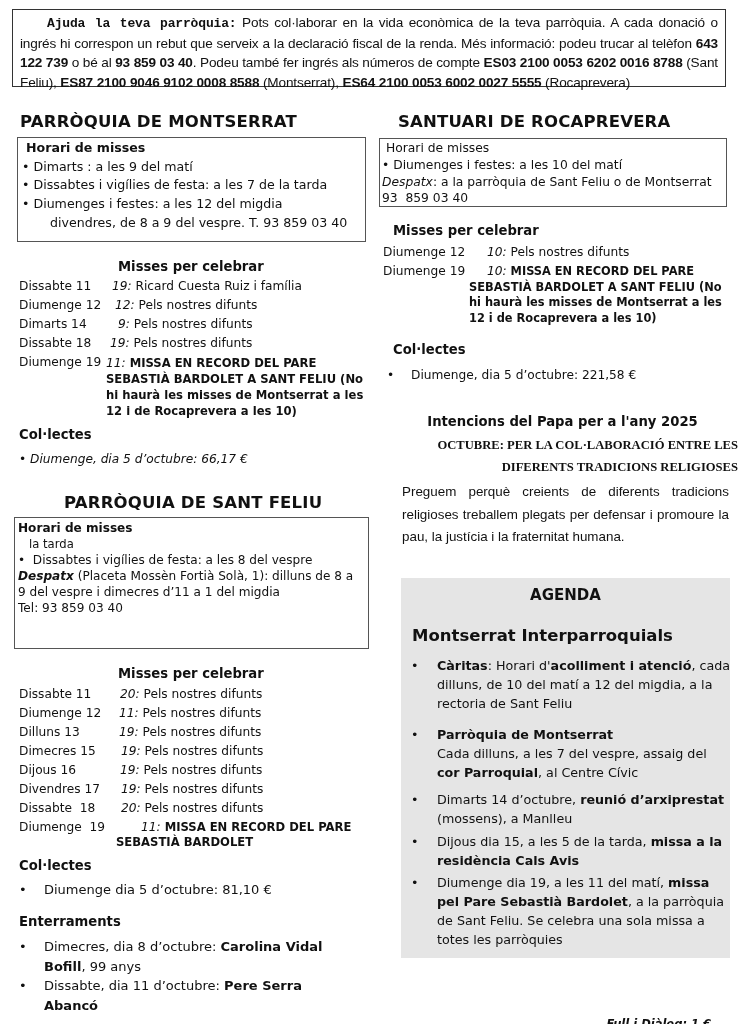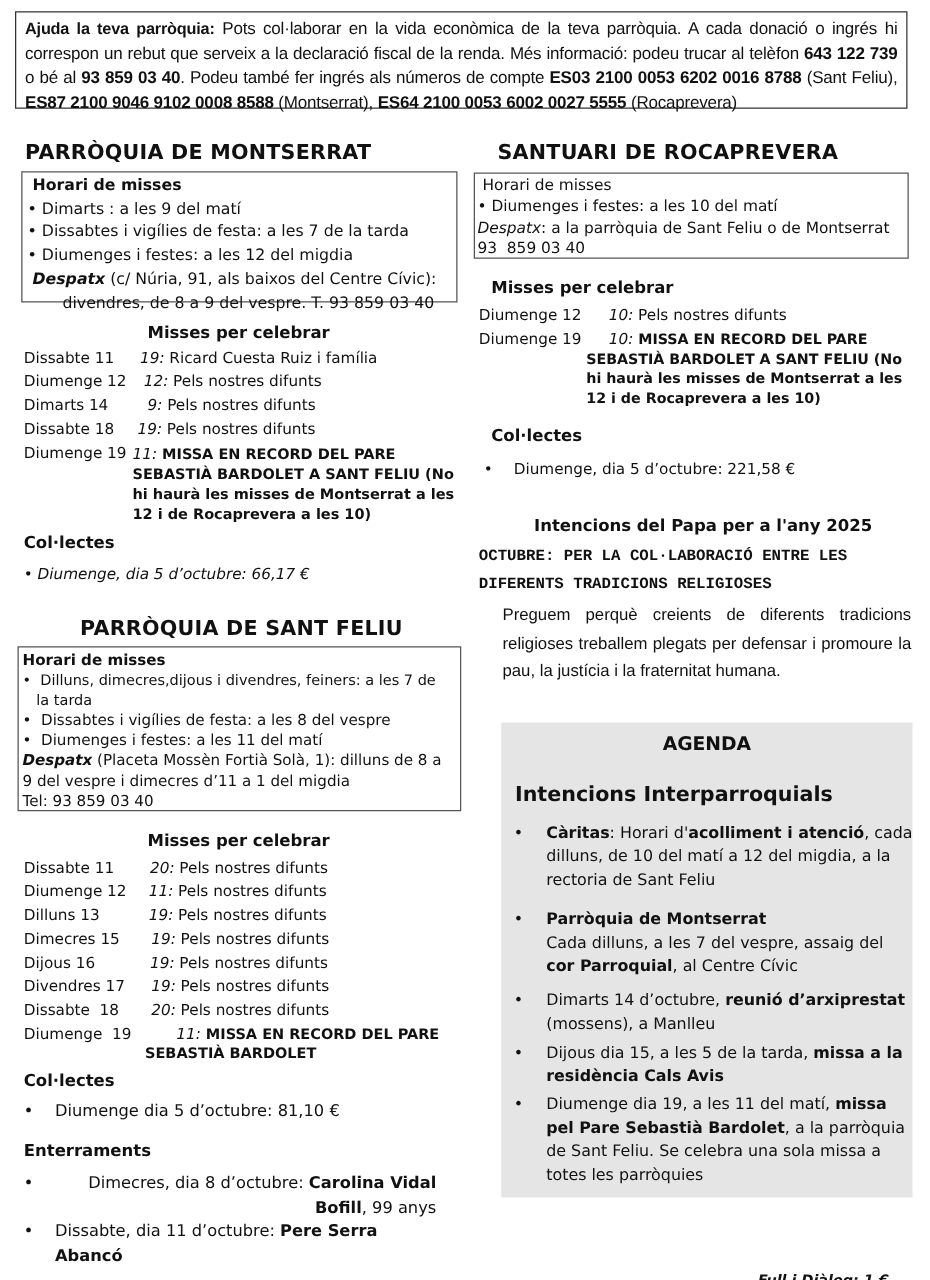--- a/index.html
+++ b/index.html
@@ -4,37 +4,37 @@
 <style>
   html, body { margin:0; padding:0; background:#ffffff; }
   body { width:744px; height:1024px; position:relative; overflow:hidden; color:#111; font-family:"DejaVu Sans", sans-serif; }
   .abs { position:absolute; }
   b, .b { font-weight:bold; }
   i, .i { font-style:italic; }
 
   
   #notice { left:12px; top:9px; width:714px; height:78px; border:1.5px solid #333; padding:3px 7px; box-sizing:border-box;
             font-family:"Liberation Sans", sans-serif; font-size:13.6px; line-height:19.5px; letter-spacing:-0.15px; text-align:justify; }
-  #notice .lead { font-family:Liberation Sans, sans-serif; font-weight:bold; font-size:13px; }
+  #notice .lead { font-family:Liberation Mono, monospace; font-weight:bold; font-size:13px;margin-left:27px; }
 
   
   .h-big { font-weight:bold; font-size:16.5px; letter-spacing:0.2px; }
   .h-mid { font-weight:bold; font-size:13.2px; }
 
   .box { border:1px solid #555; box-sizing:border-box; font-size:12.6px; line-height:18.7px; padding:1px 4px; }
   .box .t { font-weight:bold; }
 
   .row { position:absolute; font-size:12.2px; white-space:nowrap; }
   .row .d { position:absolute; left:0;text-align:center; }
   .row .m { position:absolute; white-space:normal; }
 
   .bullet-line { position:absolute; font-size:12.2px; white-space:nowrap; }
 
   #papa-title { font-weight:bold; font-size:13.2px; }
-  .papa-sub { font-family:Liberation Mono, monospace; font-weight:bold; font-size:12.6px; text-align:left; }
+  .papa-sub { font-family:Liberation Serif, serif; font-weight:bold; font-size:12.6px; text-align:right; }
   #papa-body { font-family:"Liberation Sans", sans-serif; font-size:13.4px; line-height:22.5px; text-align:justify; }
 
   #agenda { left:401px; top:578px; width:329px; height:380px; background:#e5e5e5; }
   #agenda .title { position:absolute; left:0; width:100%; top:8px; text-align:center; font-weight:bold; font-size:15px; }
   #agenda .sub { position:absolute; left:11px; top:48px; font-weight:bold; font-size:16.5px; }
   #agenda ul { list-style:none; margin:0; padding:0; }
   #agenda li { position:absolute; left:8px; width:318px; font-size:12.7px; line-height:19px; }
   #agenda li .dot { position:absolute; left:2px; top:0; }
   #agenda li .txt { position:absolute; left:28px; width:296px; }
 
@@ -44,21 +44,20 @@
 <body>
 
 <div id="notice" class="abs"><span class="lead">Ajuda la teva parròquia:</span><span> Pots col·laborar en la vida econòmica de la teva parròquia. A cada donació o ingrés hi correspon un rebut que serveix a la declaració fiscal de la renda. Més informació: podeu trucar al telèfon </span><b>643 122 739</b><span> o bé al </span><b>93 859 03 40</b><span>. Podeu també fer ingrés als números de compte </span><b>ES03 2100 0053 6202 0016 8788</b><span> (Sant Feliu), </span><b>ES87 2100 9046 9102 0008 8588</b><span> (Montserrat), </span><b>ES64 2100 0053 6002 0027 5555</b><span> (Rocaprevera)</span></div>
 
 <div class="abs h-big" style="left:20px;top:112px;">PARRÒQUIA DE MONTSERRAT</div>
 <div class="abs box" style="left:17px;top:137px;width:349px;height:105px;">
   <div class="t" style="padding-left:4px;">Horari de misses</div>
   <div>• Dimarts : a les 9 del matí</div>
   <div>• Dissabtes i vigílies de festa: a les 7 de la tarda</div>
   <div>• Diumenges i festes: a les 12 del migdia</div>
-  <div style="padding-left:4px;"><b><i>Despatx</i></b><span> (c/ Núria, 91, als baixos del Centre Cívic):</span></div>
   <div style="padding-left:28px;">divendres, de 8 a 9 del vespre. T. 93 859 03 40</div>
 </div>
 
 <div class="abs h-mid" style="left:118px;top:259px;">Misses per celebrar</div>
 <div class="row" style="left:19px;top:279px;width:350px;">
     <span class="d">Dissabte 11</span>
     <span class="m" style="left:93px;"><i>19:</i><span> Ricard Cuesta Ruiz i família</span></span>
   </div>
 <div class="row" style="left:19px;top:298px;width:350px;">
     <span class="d">Diumenge 12</span>
@@ -76,24 +75,22 @@
     <span class="d">Diumenge 19</span>
     <span class="m" style="left:87px;top:0;width:263px;line-height:16px;font-size:11.6px;"><i style="font-size:12.2px;">11:</i><b> MISSA EN RECORD DEL PARE SEBASTIÀ BARDOLET A SANT FELIU (No hi haurà les misses de Montserrat a les 12 i de Rocaprevera a les 10)</b></span>
   </div>
 
 <div class="abs h-mid" style="left:19px;top:427px;">Col·lectes</div>
 <div class="bullet-line" style="left:19px;top:452px;font-style:italic;">•  Diumenge, dia 5 d’octubre: 66,17 €</div>
 
 <div class="abs h-big" style="left:64px;top:493px;">PARRÒQUIA DE SANT FELIU</div>
 <div class="abs box" style="left:14px;top:517px;width:355px;height:132px;font-size:12.1px;line-height:16.1px;padding:2px 3px;">
   <div class="t">Horari de misses</div>
-  <div style="white-space:pre;font-size:11.6px;">•  Dilluns, dimecres,dijous i divendres, feiners: a les 7 de</div>
   <div style="white-space:pre;font-size:11.6px;">   la tarda</div>
   <div style="white-space:pre;">•  Dissabtes i vigílies de festa: a les 8 del vespre</div>
-  <div style="white-space:pre;">•  Diumenges i festes: a les 11 del matí</div>
   <div><b><i>Despatx</i></b><span> (Placeta Mossèn Fortià Solà, 1): dilluns de 8 a</span></div>
   <div>9 del vespre i dimecres d’11 a 1 del migdia</div>
   <div>Tel: 93 859 03 40</div>
 </div>
 
 <div class="abs h-mid" style="left:118px;top:666px;">Misses per celebrar</div>
 <div class="row" style="left:19px;top:687px;width:350px;">
     <span class="d">Dissabte 11</span>
     <span class="m" style="left:101px;"><i>20:</i><span> Pels nostres difunts</span></span>
   </div>
@@ -120,21 +117,21 @@
 <div class="row" style="left:19px;top:801px;width:350px;white-space:pre;"><span class="d" style="white-space:pre;">Dissabte  18</span><span class="m" style="left:102px;"><i>20:</i><span> Pels nostres difunts</span></span></div>
 <div class="row" style="left:19px;top:820px;width:350px;">
     <span class="d" style="white-space:pre;">Diumenge  19</span>
     <span class="m" style="left:97px;width:240px;line-height:15px;font-size:11.6px;text-indent:25px;"><i style="font-size:12.2px;">11:</i><b> MISSA EN RECORD DEL PARE SEBASTIÀ BARDOLET</b></span>
   </div>
 
 <div class="abs h-mid" style="left:19px;top:858px;">Col·lectes</div>
 <div class="bullet-line" style="left:19px;top:882px;font-size:13px;"><span>•</span><span style="position:absolute;left:25px;">Diumenge dia 5 d’octubre: 81,10 €</span></div>
 
 <div class="abs h-mid" style="left:19px;top:914px;">Enterraments</div>
-<div class="abs" style="left:19px;top:937px;width:330px;font-size:13px;line-height:19.5px;"><span>•</span><div style="position:absolute;left:25px;top:0;width:305px;text-align:right;"><span>Dimecres, dia 8 d’octubre: </span><b>Carolina Vidal Bofill</b><span>, 99 anys</span></div></div>
+<div class="abs" style="left:19px;top:937px;width:330px;font-size:13px;line-height:19.5px;"><span>•</span><div style="position:absolute;left:25px;top:0;width:305px;"><span>Dimecres, dia 8 d’octubre: </span><b>Carolina Vidal Bofill</b><span>, 99 anys</span></div></div>
 <div class="abs" style="left:19px;top:976px;width:330px;font-size:13px;line-height:19.5px;"><span>•</span><div style="position:absolute;left:25px;top:0;width:290px;"><span>Dissabte, dia 11 d’octubre: </span><b>Pere Serra Abancó</b><span></span></div></div>
 
 <div class="abs h-big" style="left:398px;top:112px;">SANTUARI DE ROCAPREVERA</div>
 <div class="abs box" style="left:379px;top:138px;width:348px;height:69px;font-size:12.3px;line-height:16.8px;padding:1px 2px;">
   <div style="padding-left:4px;">Horari de misses</div>
   <div>• Diumenges i festes: a les 10 del matí</div>
   <div><i>Despatx</i><span>: a la parròquia de Sant Feliu o de Montserrat</span></div>
   <div style="white-space:pre;">93  859 03 40</div>
 </div>
 
@@ -153,21 +150,21 @@
 
 <div class="abs" style="left:383px;top:414px;width:345px;text-align:center;">
   <div id="papa-title" style="margin-left:14px;">Intencions del Papa per a l'any 2025</div>
 </div>
 <div class="abs papa-sub" style="left:383px;top:438px;width:355px;">OCTUBRE: PER LA COL·LABORACIÓ ENTRE LES</div>
 <div class="abs papa-sub" style="left:383px;top:460px;width:355px;">DIFERENTS TRADICIONS RELIGIOSES</div>
 <div id="papa-body" class="abs" style="left:402px;top:481px;width:327px;">Preguem perquè creients de diferents tradicions religioses treballem plegats per defensar i promoure la pau, la justícia i la fraternitat humana.</div>
 
 <div id="agenda" class="abs">
   <div class="title">AGENDA</div>
-  <div class="sub">Intencions  Interparroquials</div>
+  <div class="sub">Montserrat  Interparroquials</div>
   <ul>
     <li style="top:78px;">
         <span class="dot">•</span>
         <span class="txt"><b>Càritas</b><span>: Horari d'</span><b>acolliment i atenció</b><span>, cada dilluns, de 10 del matí a 12 del migdia, a la rectoria de Sant Feliu</span></span>
       </li>
     <li style="top:147px;">
         <span class="dot">•</span>
         <span class="txt"><b style="display:block;">Parròquia de Montserrat</b><span> Cada dilluns, a les 7 del vespre, assaig del </span><b>cor Parroquial</b><span>, al Centre Cívic</span></span>
       </li>
     <li style="top:212px;">

